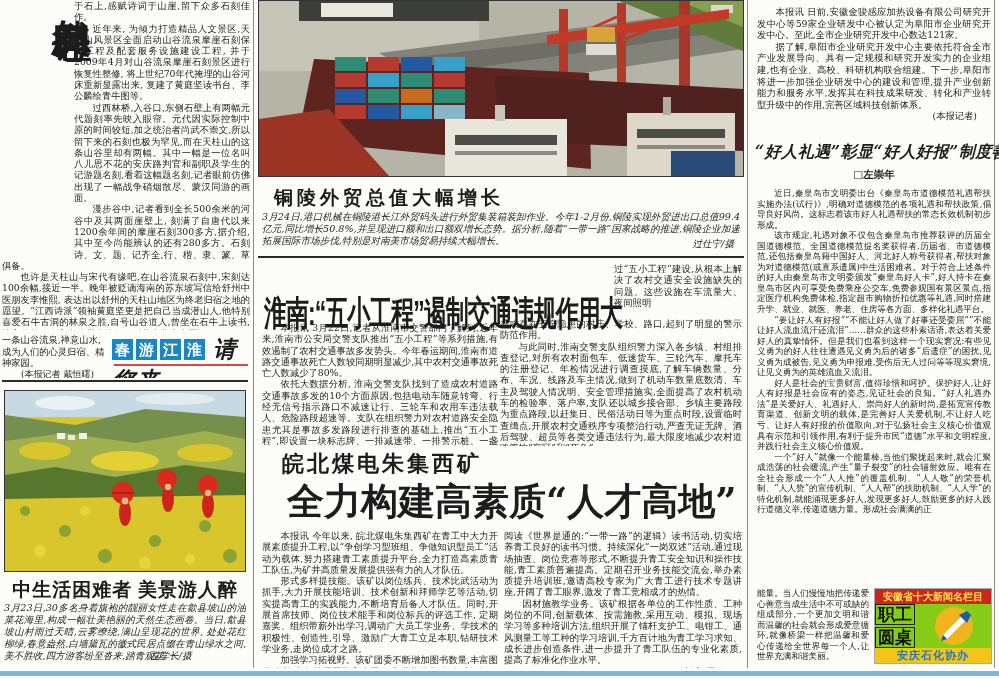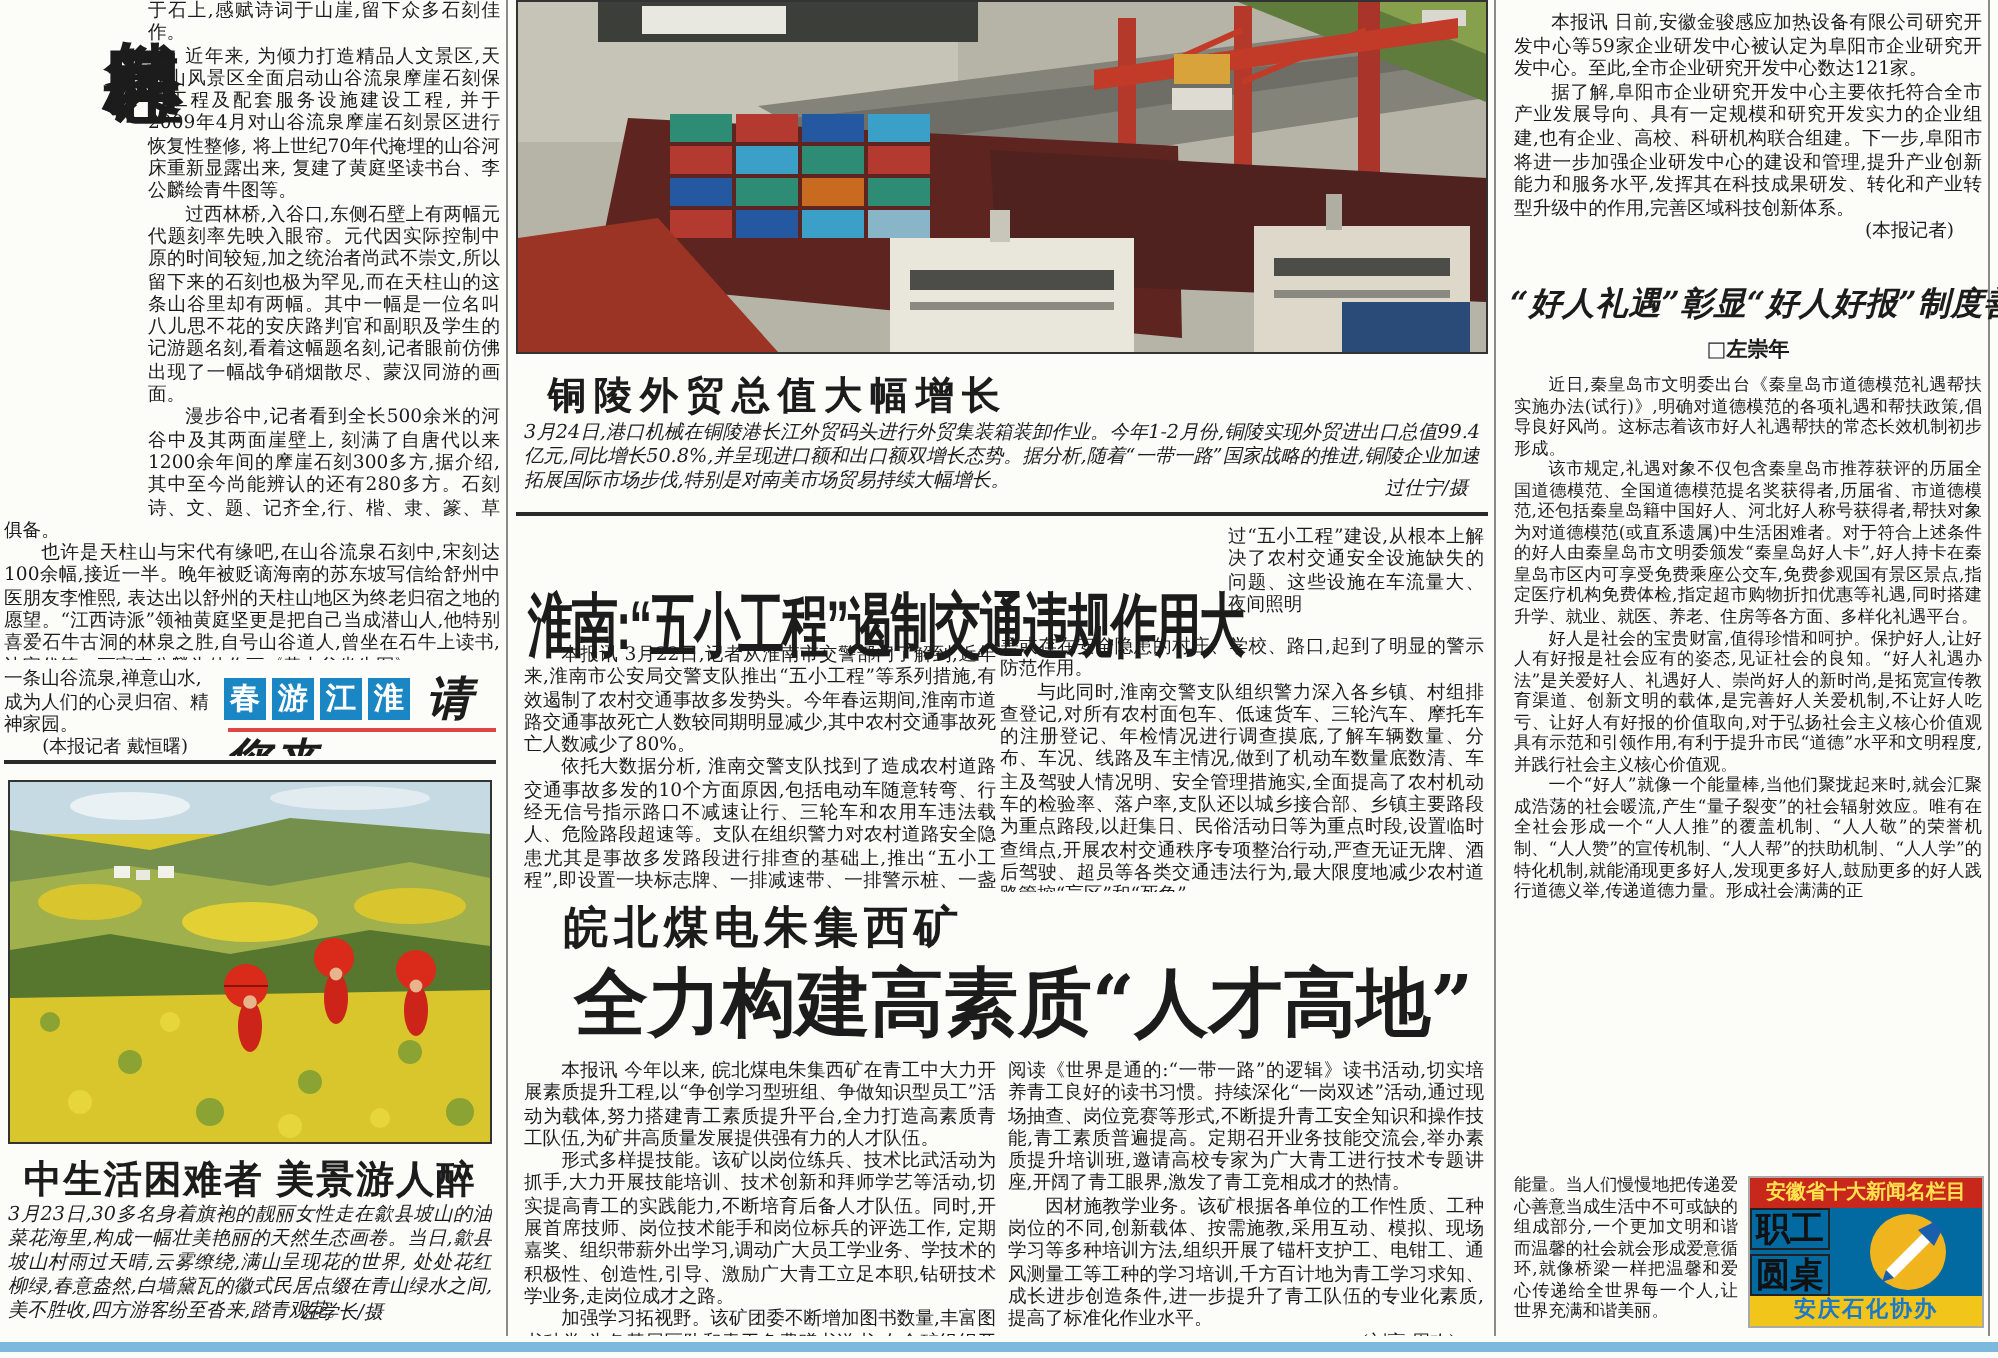--- a/index.html
+++ b/index.html
@@ -26,33 +26,33 @@
   #closing-row{display:flex;margin-top:4px;}
   #closing-left{width:106px;font-size:9.3px;line-height:11.5px;}
   #promo{flex:1;padding-left:4px;position:relative;}
   .sq{display:inline-block;width:21px;height:21px;background:#1b86c4;color:#fff;
       font-family:"Liberation Sans",sans-serif;font-weight:700;font-size:15px;
       line-height:21px;text-align:center;margin-right:3px;vertical-align:middle;}
   .callig{font-family:"DejaVu Serif",serif;font-style:italic;font-weight:900;
           font-size:23px;letter-spacing:1px;vertical-align:middle;}
   .promo-underline{position:absolute;left:6px;right:2px;top:30px;height:2px;background:#e04545;}
   
-  .h-cap{font-family:Liberation Sans, sans-serif;font-weight:700;font-size:19px;letter-spacing:4px;white-space:nowrap;text-align:right;}
+  .h-cap{font-family:Liberation Serif, serif;font-weight:700;font-size:19px;letter-spacing:4px;white-space:nowrap;text-align:right;}
   .hl-huainan{font-family:"Liberation Sans",sans-serif;font-weight:900;font-size:23px;
               letter-spacing:-1px;white-space:nowrap;transform:scale(1,1.5);transform-origin:0 0;}
   .kicker{font-family:"Liberation Sans",sans-serif;font-weight:700;font-size:22px;letter-spacing:3px;white-space:nowrap;text-align:center;}
   .hl-wanbei{font-family:"DejaVu Serif",serif;font-weight:900;font-size:37px;letter-spacing:0;white-space:nowrap;margin-left:25px;}
   .hl-haoren{font-family:"DejaVu Serif",serif;font-weight:900;font-style:italic;font-size:16px;
              text-align:center;letter-spacing:0.5px;white-space:nowrap;}
   .credit{font-style:italic;font-size:9.6px;}
   
   .rtxt{font-size:8.6px;line-height:10.6px;}
   .rtxt p{margin:0;text-indent:2em;}
   
-  #zg-logo{width:118px;height:76px;border:1px solid #aaa;background:#0369a1;box-sizing:border-box;}
+  #zg-logo{width:118px;height:76px;border:1px solid #aaa;background:#84cc16;box-sizing:border-box;}
   .zg-top{height:15px;background:#c8271c;color:#ffe14d;font-family:"Liberation Sans",sans-serif;
           font-weight:700;font-size:10px;line-height:15px;text-align:center;letter-spacing:0;}
   .zg-mid{height:44px;display:flex;align-items:center;}
   .zg-words{width:58px;text-align:left;font-family:"Liberation Sans",sans-serif;
             font-weight:900;font-size:17px;line-height:19px;color:#111;}
   .zg-words span{border:1.5px solid #222;padding:0 2px;display:inline-block;margin:1px 0;}
   .zg-bottom{height:15px;background:#f2c51a;color:#1c79c8;font-family:"Liberation Sans",sans-serif;
              font-weight:700;font-size:11px;line-height:15px;text-align:center;letter-spacing:1px;}
   .photo-frame{border:1px solid #333;box-sizing:border-box;}
   #bottom-band{position:absolute;left:0;top:671px;width:999px;height:5px;background:#7cb9dc;}
@@ -229,20 +229,21 @@
       <p>据了解,阜阳市企业研究开发中心主要依托符合全市产业发展导向、具有一定规模和研究开发实力的企业组建,也有企业、高校、科研机构联合组建。下一步,阜阳市将进一步加强企业研发中心的建设和管理,提升产业创新能力和服务水平,发挥其在科技成果研发、转化和产业转型升级中的作用,完善区域科技创新体系。</p>
       <span class="byl">(本报记者)</span>
     </div>
 
     <div class="abs hl-haoren" style="left:0;top:142px;width:238px;">“好人礼遇”彰显“好人好报”制度善意</div>
     <div class="abs" style="left:0;top:168px;width:238px;text-align:center;font-size:10.5px;font-weight:700;">□左崇年</div>
 
     <div class="abs jt rtxt" style="left:2px;top:188px;width:234px;height:398px;overflow:hidden;font-size:8.6px;line-height:10.55px;">
       <p>近日,秦皇岛市文明委出台《秦皇岛市道德模范礼遇帮扶实施办法(试行)》,明确对道德模范的各项礼遇和帮扶政策,倡导良好风尚。这标志着该市好人礼遇帮扶的常态长效机制初步形成。</p>
       <p>该市规定,礼遇对象不仅包含秦皇岛市推荐获评的历届全国道德模范、全国道德模范提名奖获得者,历届省、市道德模范,还包括秦皇岛籍中国好人、河北好人称号获得者,帮扶对象为对道德模范(或直系遗属)中生活困难者。对于符合上述条件的好人由秦皇岛市文明委颁发“秦皇岛好人卡”,好人持卡在秦皇岛市区内可享受免费乘座公交车,免费参观国有景区景点,指定医疗机构免费体检,指定超市购物折扣优惠等礼遇,同时搭建升学、就业、就医、养老、住房等各方面、多样化礼遇平台。</p>
+      <p>“要让好人有好报”“不能让好人做了好事还受委屈”“不能让好人流血流汗还流泪”……群众的这些朴素话语,表达着关爱好人的真挚情怀。但是我们也看到这样一个现实窘况:有些见义勇为的好人往往遭遇见义勇为后的诸多“后遗症”的困扰,见义勇为成被告,见义勇为申报难,受伤后无人过问等等现实窘境,让见义勇为的英雄流血又流泪。</p>
       <p>好人是社会的宝贵财富,值得珍惜和呵护。保护好人,让好人有好报是社会应有的姿态,见证社会的良知。“好人礼遇办法”是关爱好人、礼遇好人、崇尚好人的新时尚,是拓宽宣传教育渠道、创新文明的载体,是完善好人关爱机制,不让好人吃亏、让好人有好报的价值取向,对于弘扬社会主义核心价值观具有示范和引领作用,有利于提升市民“道德”水平和文明程度,并践行社会主义核心价值观。</p>
       <p>一个“好人”就像一个能量棒,当他们聚拢起来时,就会汇聚成浩荡的社会暖流,产生“量子裂变”的社会辐射效应。唯有在全社会形成一个“人人推”的覆盖机制、“人人敬”的荣誉机制、“人人赞”的宣传机制、“人人帮”的扶助机制、“人人学”的特化机制,就能涌现更多好人,发现更多好人,鼓励更多的好人践行道德义举,传递道德力量。形成社会满满的正</p>
     </div>
     <div class="abs jt rtxt" style="left:2px;top:588px;width:112px;height:80px;overflow:hidden;font-size:8.6px;line-height:10.55px;">
       <p class="noind">能量。当人们慢慢地把传递爱心善意当成生活中不可或缺的组成部分,一个更加文明和谐而温馨的社会就会形成爱意循环,就像桥梁一样把温馨和爱心传递给全世界每一个人,让世界充满和谐美丽。</p>
     </div>
 
     <div id="zg-logo" class="abs" style="left:119px;top:588px;">
       <div class="zg-top">安徽省十大新闻名栏目</div>
       <div class="zg-mid">

